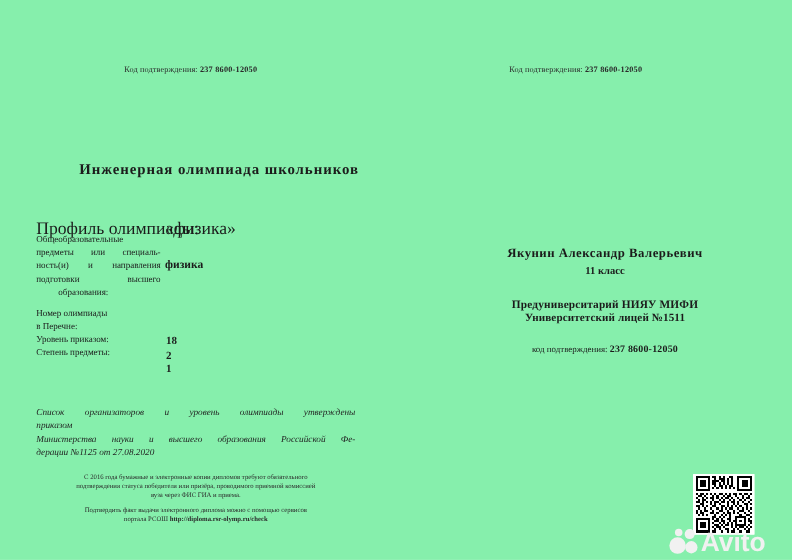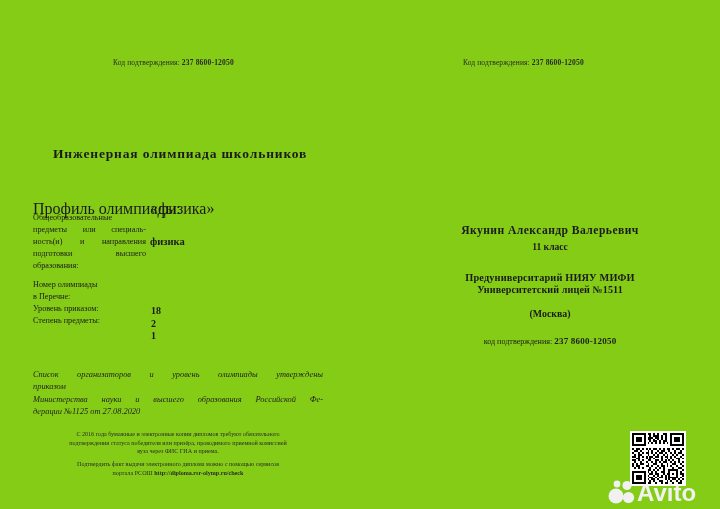--- a/index.html
+++ b/index.html
@@ -13,40 +13,40 @@
     background: #fdfdfd;
     font-family: "Liberation Serif", "DejaVu Serif", serif;
     color: #1b1b1b;
     position: relative;
     overflow: hidden;
     -webkit-font-smoothing: antialiased;
   }
   .page {
     position: absolute;
     inset: 0;
-    background: #84cc16;
+    background: #86efac;
   }
 
   
   .code-head {
     position: absolute;
     font-size: 7.5px;
     letter-spacing: 0.1px;
     white-space: nowrap;
     color: #2a2a2a;
   }
   .code-head .lbl { font-weight: 400; }
   .code-head .val { font-weight: 700; letter-spacing: 0.2px; }
   #code-left  { left: 113px; top: 58px; }
   #code-right { left: 463px; top: 58px; }
 
   
   #doc-title {
     position: absolute;
-    left: 53px;
+    left: 72px;
     top: 146px;
     font-size: 13.5px;
     font-weight: 700;
     letter-spacing: 0.85px;
     white-space: nowrap;
   }
 
   
   .left-col { position: absolute; left: 33px; top: 200px; width: 230px; }
   .profile-line1 { position: relative; height: 12px; text-align: right; }
@@ -56,21 +56,21 @@
   .p-wrap { position: relative; width: 230px; }
   .p-wrap .ln {
     font-size: 8.2px;
     line-height: 11.9px;
     width: 113px;
     display: block;
     text-align: justify;
     text-align-last: justify;
     white-space: nowrap;
   }
-  .p-wrap .ln.plain { text-align-last: left; }
+  .p-wrap .ln.plain { text-align-last: left; margin-left: 20px; }
   .p-wrap .subject-val {
     position: absolute;
     left: 117px;
     top: 23.5px;
     font-weight: 700;
     font-size: 10.5px;
     white-space: nowrap;
   }
 
   
@@ -252,21 +252,20 @@
       <span>Подтвердить факт выдачи электронного диплома можно с помощью сервисов</span><br>
       <span>портала РСОШ </span><span class="url">http://diploma.rsr-olymp.ru/check</span>
     </span>
   </div>
 
   <div class="right-col">
     <div id="recipient-name">Якунин Александр Валерьевич</div>
     <div id="grade">11 класс</div>
     <div id="school-name-1">Предуниверситарий НИЯУ МИФИ</div>
     <div id="school-name-2">Университетский лицей №1511</div>
-    <div id="city">(Москва)</div>
     <div id="code-right-col">
       <span>код подтверждения:</span>
       <span class="val">237 8600-12050</span>
     </div>
   </div>
 
   <div id="qr-code">
     <svg viewBox="0 0 29 29" shape-rendering="crispEdges" xmlns="http://www.w3.org/2000/svg">
       <rect width="29" height="29" fill="#ffffff"></rect>
       <g fill="#000000">

